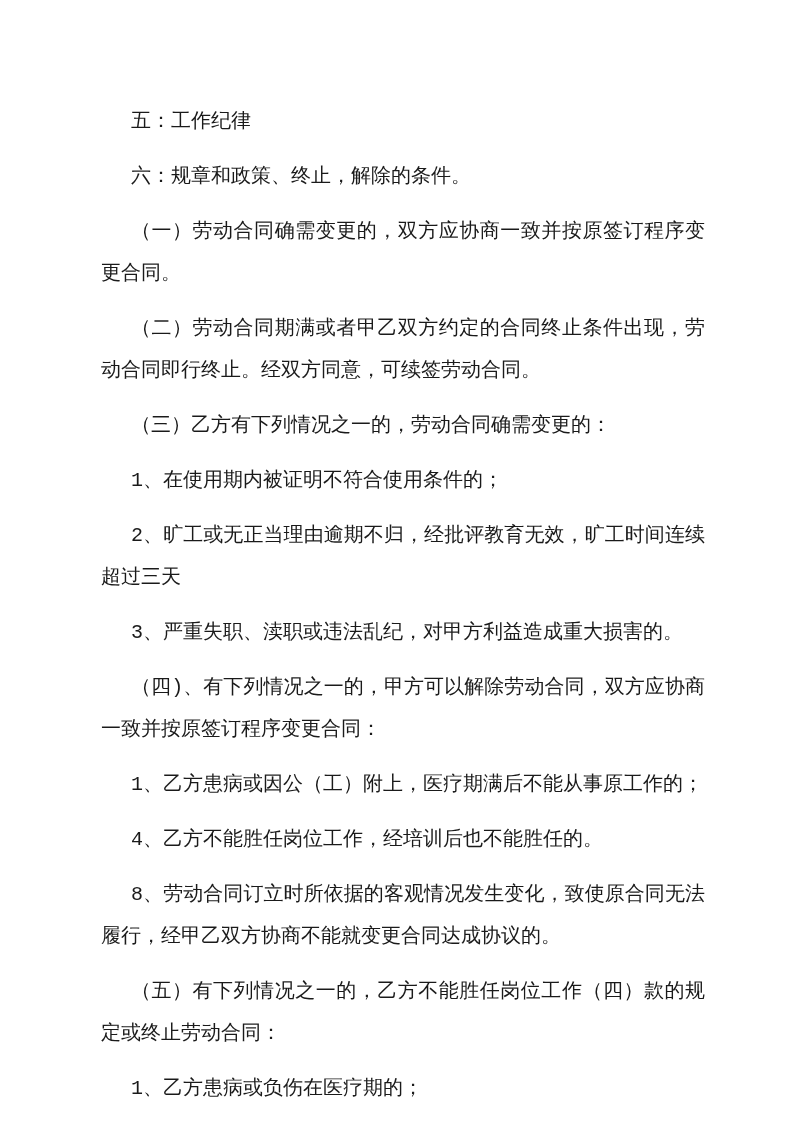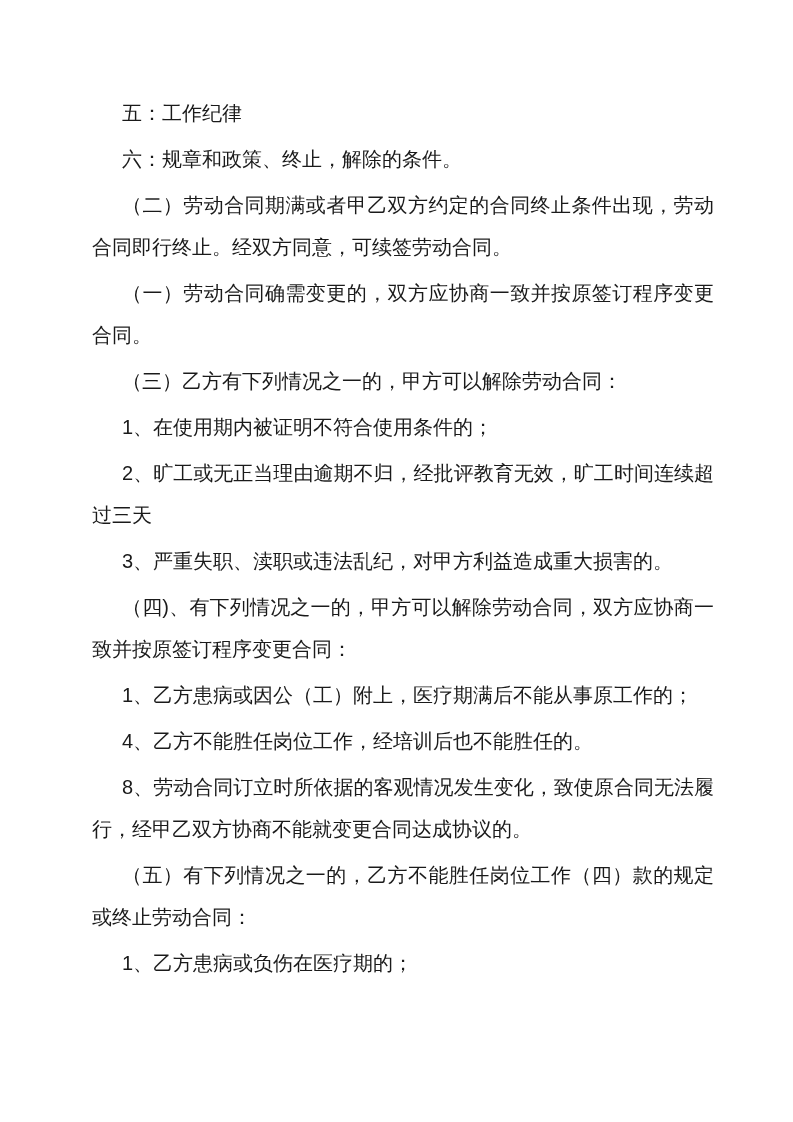--- a/index.html
+++ b/index.html
@@ -10,41 +10,41 @@
     .page {
       position: relative;
       width: 793px;
       height: 1122px;
       background: #ffffff;
       box-sizing: border-box;
       padding: 88px 75px 0 88px;
       overflow: hidden;
     }
     .doc-body p {
-      margin: 4px;
-      font-family: Liberation Sans, sans-serif;
+      margin: 13px;
+      font-family: Liberation Mono, monospace;
       font-size: 20px;
       line-height: 42px;
       color: #1a1a1a;
       text-indent: 30px;
       text-align: justify;
       text-justify: inter-ideograph;
       word-break: break-all;
     }
   </style>
 </head>
 <body>
 
 <div class="page">
   <div class="doc-body">
     <p>五：工作纪律</p>
     <p>六：规章和政策、终止，解除的条件。</p>
+    <p>（一）劳动合同确需变更的，双方应协商一致并按原签订程序变更合同。</p>
     <p>（二）劳动合同期满或者甲乙双方约定的合同终止条件出现，劳动合同即行终止。经双方同意，可续签劳动合同。</p>
-    <p>（一）劳动合同确需变更的，双方应协商一致并按原签订程序变更合同。</p>
-    <p>（三）乙方有下列情况之一的，甲方可以解除劳动合同：</p>
+    <p>（三）乙方有下列情况之一的，劳动合同确需变更的：</p>
     <p>1、在使用期内被证明不符合使用条件的；</p>
     <p>2、旷工或无正当理由逾期不归，经批评教育无效，旷工时间连续超过三天</p>
     <p>3、严重失职、渎职或违法乱纪，对甲方利益造成重大损害的。</p>
     <p>（四)、有下列情况之一的，甲方可以解除劳动合同，双方应协商一致并按原签订程序变更合同：</p>
     <p>1、乙方患病或因公（工）附上，医疗期满后不能从事原工作的；</p>
     <p>4、乙方不能胜任岗位工作，经培训后也不能胜任的。</p>
     <p>8、劳动合同订立时所依据的客观情况发生变化，致使原合同无法履行，经甲乙双方协商不能就变更合同达成协议的。</p>
     <p>（五）有下列情况之一的，乙方不能胜任岗位工作（四）款的规定或终止劳动合同：</p>
     <p>1、乙方患病或负伤在医疗期的；</p>
   </div>

